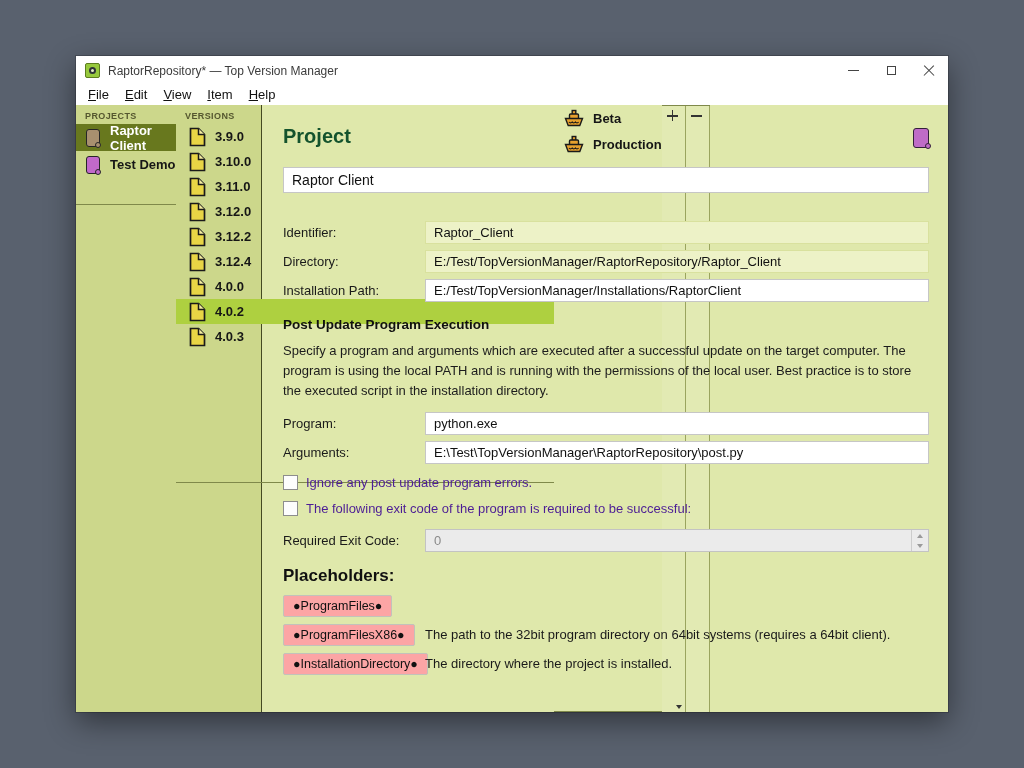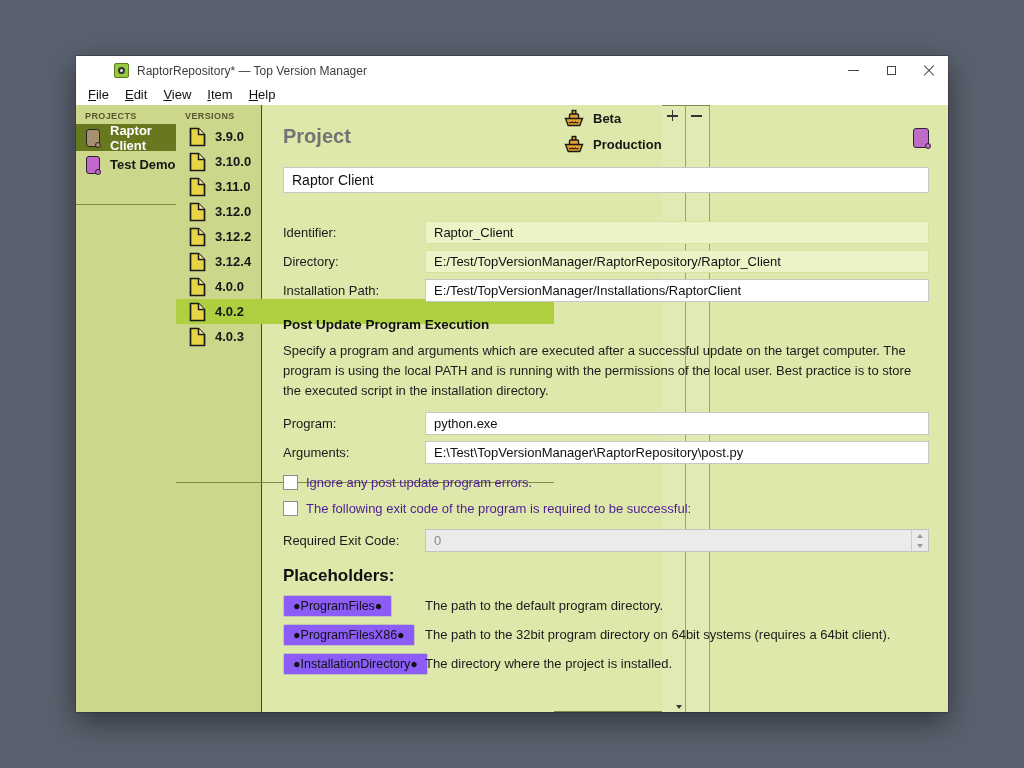--- a/index.html
+++ b/index.html
@@ -6,21 +6,21 @@
   html,body { width:1024px; height:768px; overflow:hidden; }
   body { background:#59616e; font-family:"Liberation Sans","DejaVu Sans",sans-serif; }
 
   .window {
     position:absolute; left:76px; top:56px; width:872px; height:656px;
     background:#dfe8ab; box-shadow:0 10px 28px rgba(0,0,0,.45), 0 0 0 1px rgba(40,44,52,.35);
     display:flex; flex-direction:column;
   }
 
   
-  .titlebar { height:29px; background:#ffffff; display:flex; align-items:center; flex:0 0 29px;padding-left:29px; }
+  .titlebar { height:29px; background:#ffffff; display:flex; align-items:center; flex:0 0 29px; }
   .app-icon { width:15px; height:15px; margin-left:9px; background:#97c93d; border:1px solid #5c7d1f;
     border-radius:2px; display:flex; align-items:center; justify-content:center; }
   .app-icon i { display:block; width:7px; height:7px; border:2px solid #2e3338; border-radius:50%; background:#e6f0c8; }
   .title-text { margin-left:8px; font-size:12px; color:#3c3c3c; }
   .win-controls { margin-left:auto; display:flex; height:100%; }
   .win-btn { width:38px; height:100%; display:flex; align-items:center; justify-content:center; cursor:default; }
   .glyph-min { width:11px; border-top:1px solid #444; }
   .glyph-max { width:9px; height:9px; border:1px solid #444; }
   .glyph-close { position:relative; width:12px; height:12px; }
   .glyph-close::before,.glyph-close::after { content:""; position:absolute; left:-1px; top:5px; width:14px; height:1.4px; background:#444; }
@@ -56,21 +56,21 @@
   .tool-btn { width:24px; border:none; border-right:1px solid #9aa45e; background:rgba(255,255,255,.10);
     position:relative; cursor:default; }
   .icon-plus::before { content:""; position:absolute; left:5px; top:9px; width:11px; height:1.6px; background:#333; }
   .icon-plus::after  { content:""; position:absolute; left:10px; top:4px; width:1.6px; height:11px; background:#333; }
   .plus-caret { position:absolute; right:3px; bottom:3px; width:0; height:0;
     border-left:3px solid transparent; border-right:3px solid transparent; border-top:4px solid #333; }
   .icon-minus::before { content:""; position:absolute; left:5px; top:9px; width:11px; height:1.6px; background:#333; }
 
   
   .main { flex:1; position:relative; padding:14px 19px 0 21px; overflow:hidden; }
-  .page-title { font-size:20px; font-weight:bold; color:#737373; margin:6px 0 19px; }
+  .page-title { font-size:20px; font-weight:bold; color:#14532d; margin:6px 0 19px; }
   .project-type-icon { position:absolute; top:23px; right:19px; width:16px; height:20px;
     background:#bf6cc7; border:1.7px solid #33203a; border-radius:3px; }
   .project-type-icon::after { content:""; position:absolute; right:-3px; bottom:-2px; width:4px; height:4px;
     background:#bf6cc7; border:1px solid #33203a; border-radius:50%; }
 
   input { font-family:inherit; font-size:13px; color:#111; }
   .name-input { width:100%; height:26px; background:#fff; border:1px solid #c6c6c6; padding:0 8px;
     font-size:14px; margin-bottom:28px; display:block; }
 
   .form-row { display:flex; align-items:center; margin-bottom:6px; }
@@ -89,21 +89,21 @@
   .spinbox { flex:1; height:23px; display:flex; background:#ebebeb; border:1px solid #c3c3c3; }
   .spinbox input { flex:1; border:none; background:transparent; color:#8a8a8a; padding:0 8px; }
   .spin-btns { width:17px; border-left:1px solid #cccccc; display:flex; flex-direction:column; }
   .spin-up,.spin-down { flex:1; display:flex; align-items:center; justify-content:center; }
   .tri-up { width:0; height:0; border-left:3.5px solid transparent; border-right:3.5px solid transparent; border-bottom:4.5px solid #9a9a9a; }
   .tri-down { width:0; height:0; border-left:3.5px solid transparent; border-right:3.5px solid transparent; border-top:4.5px solid #9a9a9a; }
 
   .ph-label { font-size:17px; font-weight:bold; color:#101010; margin:14px 0 9px; }
   .ph-row { position:relative; height:22px; margin-bottom:7px; }
   .ph-btn { position:absolute; left:0; top:0; height:22px; padding:0 9px; font-family:inherit; font-size:12.5px;
-    color:#111; background:#8b5cf6; border:1px solid #c2c2ba; border-radius:2px; cursor:default; }
+    color:#111; background:#fca5a5; border:1px solid #c2c2ba; border-radius:2px; cursor:default; }
   .ph-desc { position:absolute; left:142px; top:0; line-height:22px; font-size:13px; color:#1a1a1a; white-space:nowrap; }
 </style>
 </head>
 <body>
 
 <div class="window">
 
   <div class="titlebar">
     <span class="app-icon">
         <i></i>
@@ -304,21 +304,20 @@
                 <span class="tri-down"></span>
               </span>
           </div>
         </div>
       </div>
 
       <div class="ph-label">Placeholders:</div>
       <div id="placeholder-list">
           <div class="ph-row">
     <button class="ph-btn">●ProgramFiles●</button>
-    <span class="ph-desc">The path to the default program directory.</span>
   </div>
           <div class="ph-row">
     <button class="ph-btn">●ProgramFilesX86●</button>
     <span class="ph-desc">The path to the 32bit program directory on 64bit systems (requires a 64bit client).</span>
   </div>
           <div class="ph-row">
     <button class="ph-btn">●InstallationDirectory●</button>
     <span class="ph-desc">The directory where the project is installed.</span>
   </div>
         </div>

